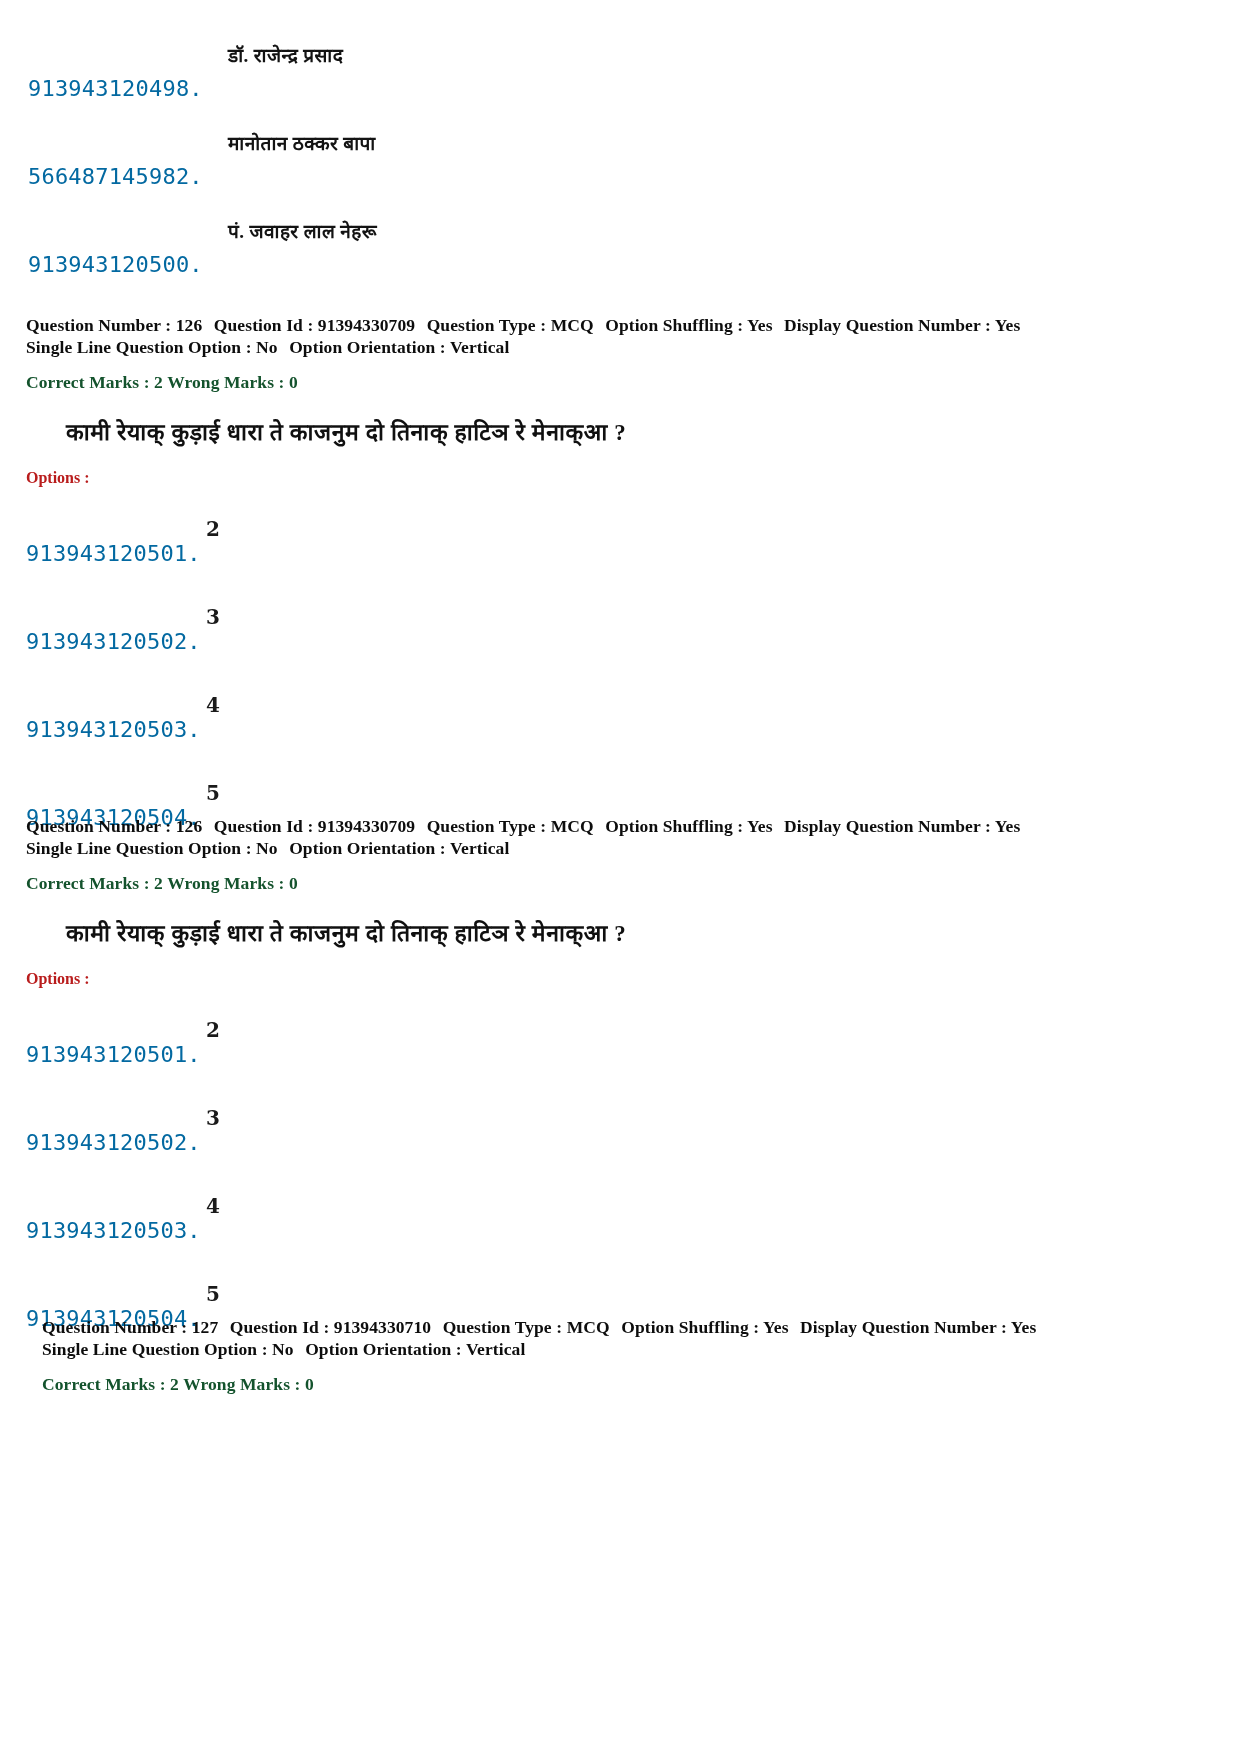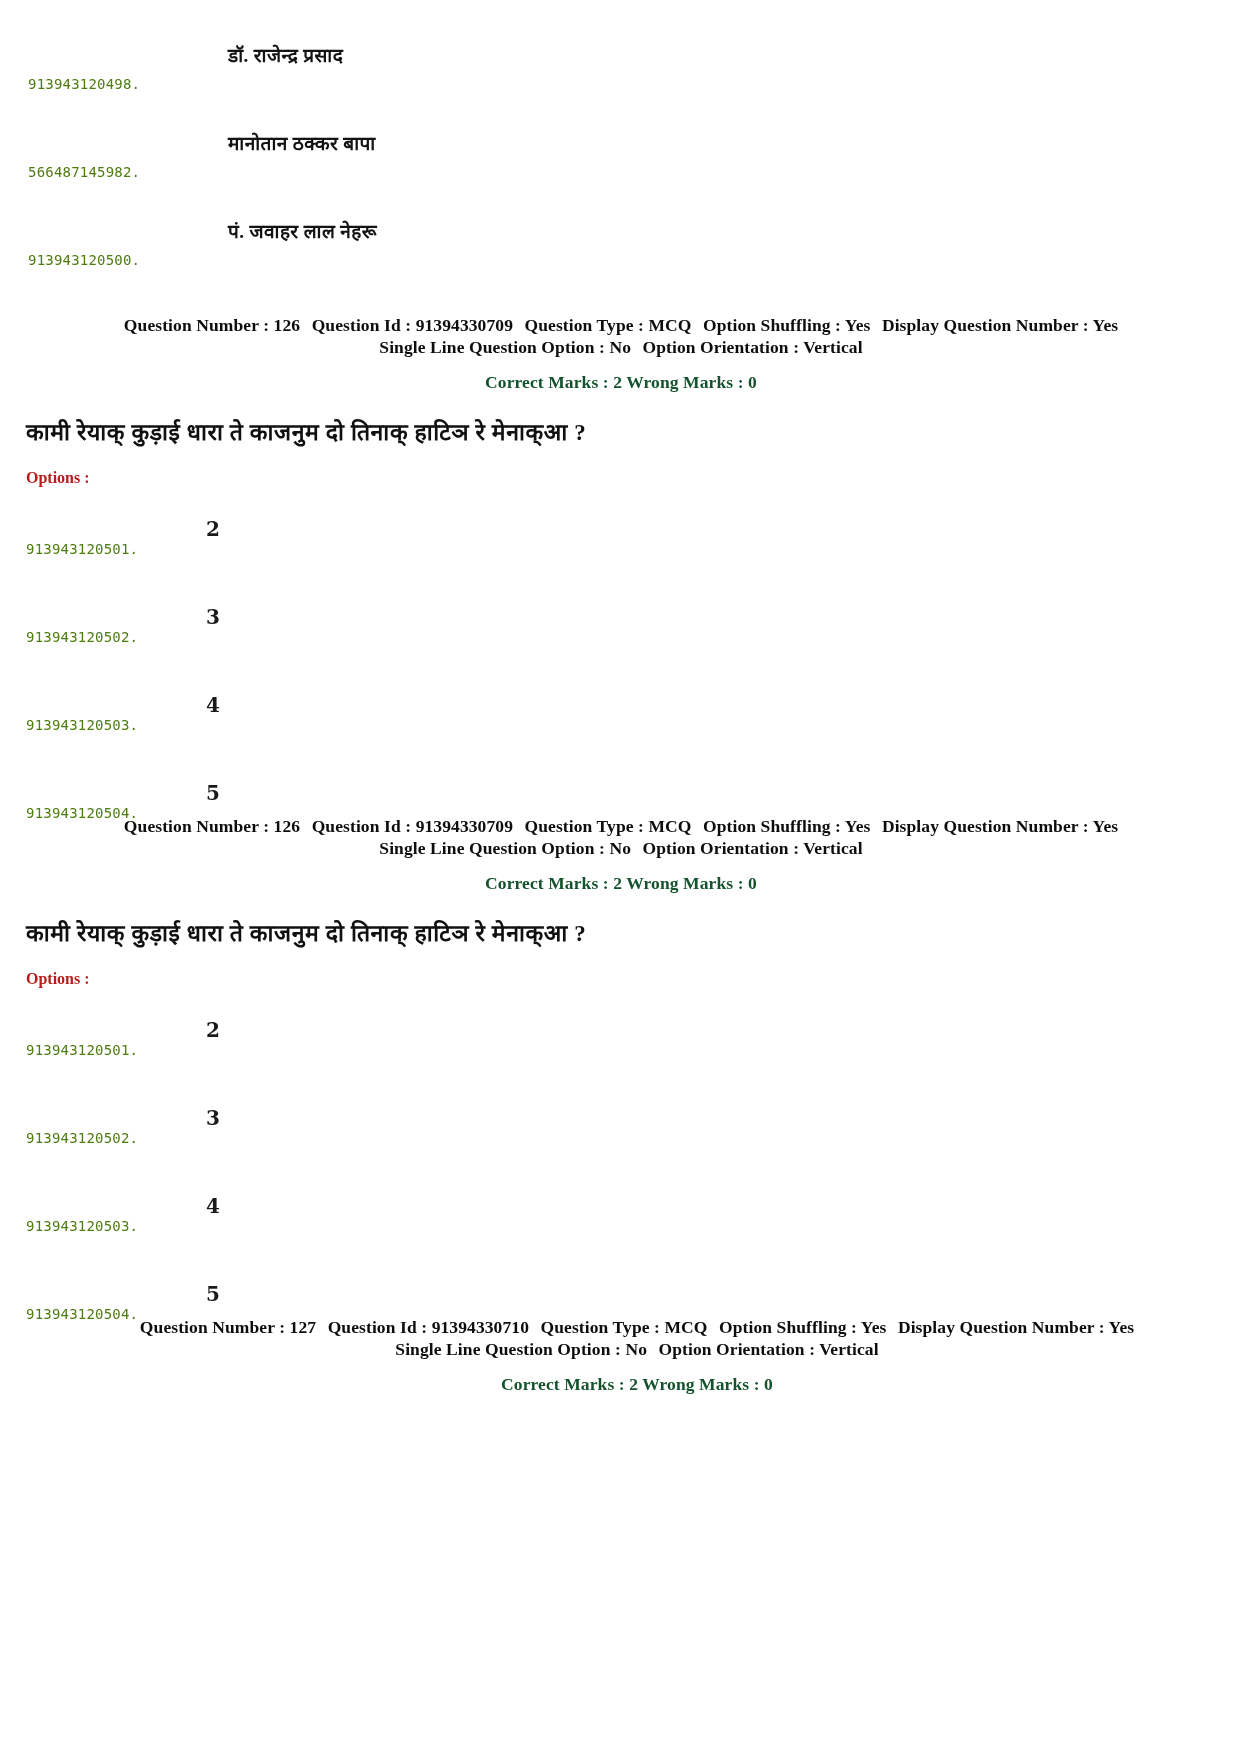--- a/index.html
+++ b/index.html
@@ -29,23 +29,23 @@
   
   .option-row {
     position: relative;
     display: block;
     height: 88px;
   }
   .option-id {
     position: absolute;
     left: 28px;
     font-family: "DejaVu Sans Mono", "Liberation Mono", monospace;
-    font-size: 14px;
+    font-size: 22px;
     letter-spacing: 0.2px;
-    color: #4d7c0f;
+    color: #0369a1;
     white-space: nowrap;
   }
   .option-text {
     position: absolute;
     left: 228px;
     font-size: 20px;
     color: #161616;
     white-space: nowrap;
   }
   .option-text.deva {
@@ -63,21 +63,20 @@
   }
 
   
   .meta-block {
     font-family: "Liberation Serif", "DejaVu Serif", serif;
     font-weight: bold;
     font-size: 17.5px;
     line-height: 1.28;
     color: #0d0d0d;
     letter-spacing: 0.1px;
-    text-align: center;
   }
   .meta-line {
     white-space: nowrap;
   }
   .meta-line .sep {
     display: inline-block;
     width: 7px;
   }
   .meta-marks {
     margin-top: 12px;
@@ -88,20 +87,21 @@
   }
 
   
   .question-stem {
     font-family: "Liberation Serif", "DejaVu Serif", serif;
     font-size: 23px;
     font-weight: 600;
     letter-spacing: 0.6px;
     color: #101010;
     white-space: nowrap;
+    margin-left: 40px;
   }
   .options-label {
     font-family: "Liberation Serif", "DejaVu Serif", serif;
     font-weight: bold;
     font-size: 16px;
     color: #b91c1c;
   }
 
   
   .abs { position: absolute; }

